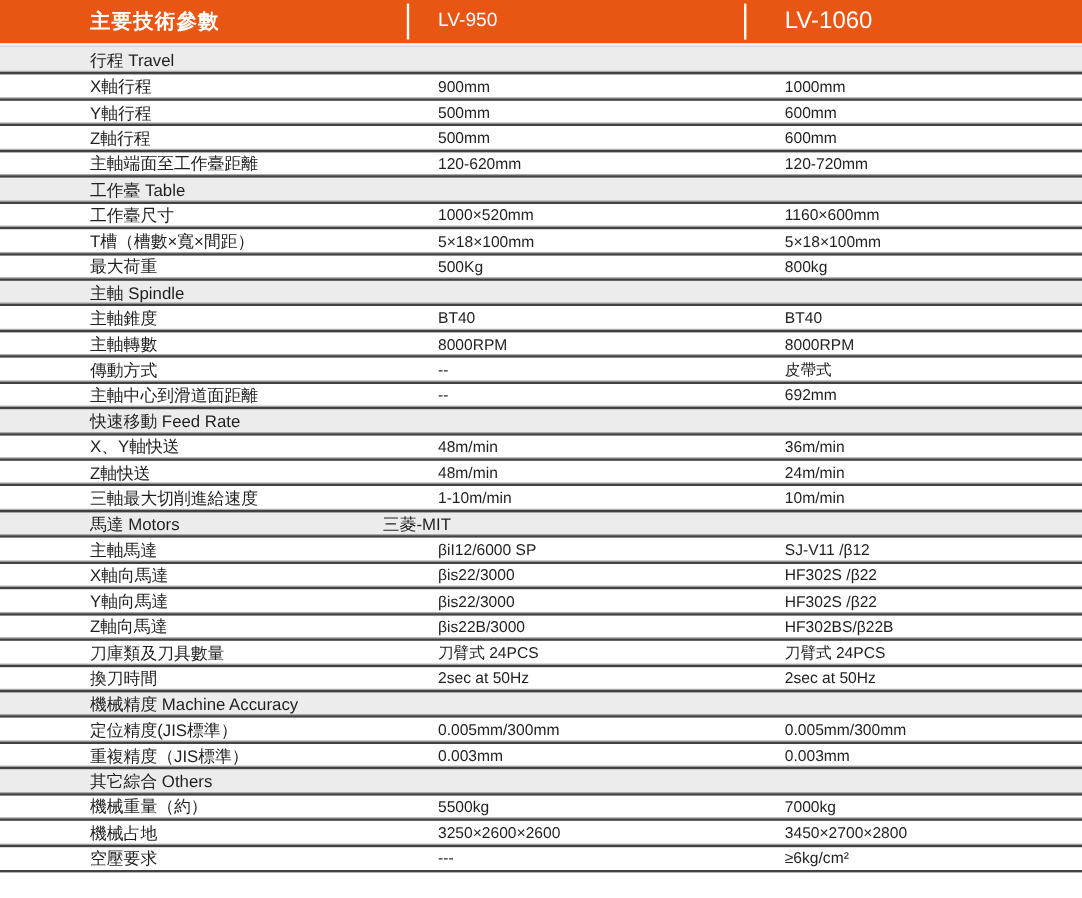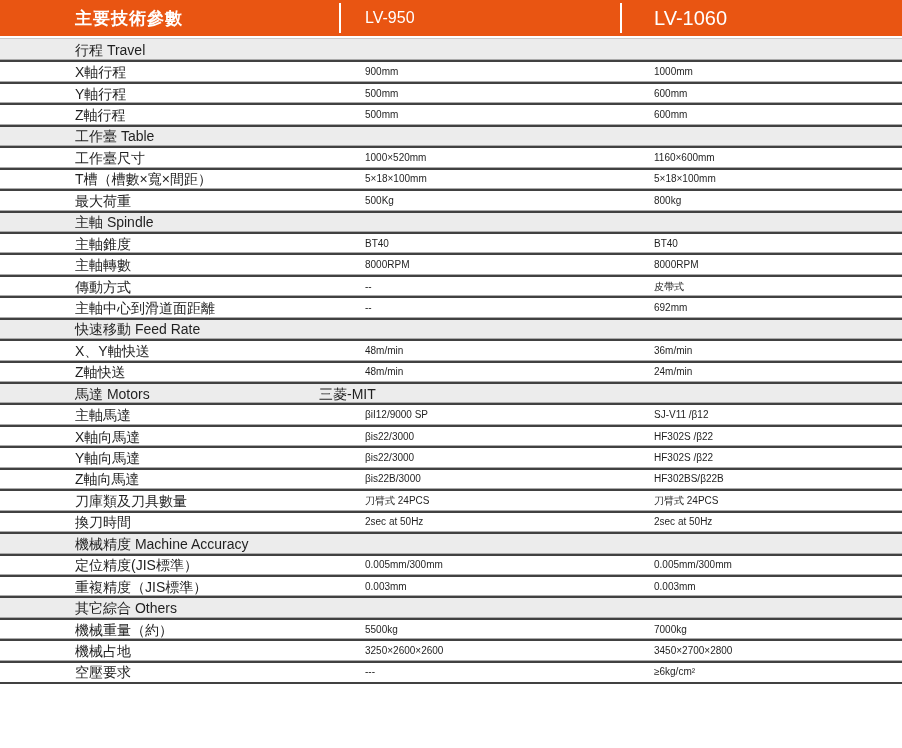--- a/index.html
+++ b/index.html
@@ -61,21 +61,21 @@
 
   .label, .val, .note {
     position: absolute;
     top: 50%;
     transform: translateY(-50%);
     white-space: pre;
     line-height: 1;
   }
   .label { left: 75px;  font-size: 14px; }
   .note  { left: 280px; font-size: 14px; margin-left: 39px; }
-  .val   { font-size: 10px; }
+  .val   { font-size: 13px; }
   .v1 { left: 365px; }
   .v2 { left: 654px; }
 </style>
 </head>
 <body>
 
 <div class="sheet">
 
   <div class="thead">
     <div class="th th-title">主要技術參數</div>
@@ -102,20 +102,25 @@
     <span class="val v1">500mm</span>
     <span class="val v2">600mm</span>
   </div>
 
   <div class="row data-row">
     <span class="label">Z軸行程</span>
     <span class="val v1">500mm</span>
     <span class="val v2">600mm</span>
   </div>
 
+  <div class="row data-row">
+    <span class="label">主軸端面至工作臺距離</span>
+    <span class="val v1">120-620mm</span>
+    <span class="val v2">120-720mm</span>
+  </div>
 
   <div class="row section-row">
     <span class="label">工作臺 Table</span>
     <span class="note"></span>
   </div>
 
   <div class="row data-row">
     <span class="label">工作臺尺寸</span>
     <span class="val v1">1000×520mm</span>
     <span class="val v2">1160×600mm</span>
@@ -172,29 +177,34 @@
     <span class="val v1">48m/min</span>
     <span class="val v2">36m/min</span>
   </div>
 
   <div class="row data-row">
     <span class="label">Z軸快送</span>
     <span class="val v1">48m/min</span>
     <span class="val v2">24m/min</span>
   </div>
 
+  <div class="row data-row">
+    <span class="label">三軸最大切削進給速度</span>
+    <span class="val v1">1-10m/min</span>
+    <span class="val v2">10m/min</span>
+  </div>
 
   <div class="row section-row">
     <span class="label">馬達 Motors</span>
     <span class="note">三菱-MIT</span>
   </div>
 
   <div class="row data-row">
     <span class="label">主軸馬達</span>
-    <span class="val v1">βiI12/9000 SP</span>
+    <span class="val v1">βiI12/6000 SP</span>
     <span class="val v2">SJ-V11 /β12</span>
   </div>
 
   <div class="row data-row">
     <span class="label">X軸向馬達</span>
     <span class="val v1">βis22/3000</span>
     <span class="val v2">HF302S /β22</span>
   </div>
 
   <div class="row data-row">

